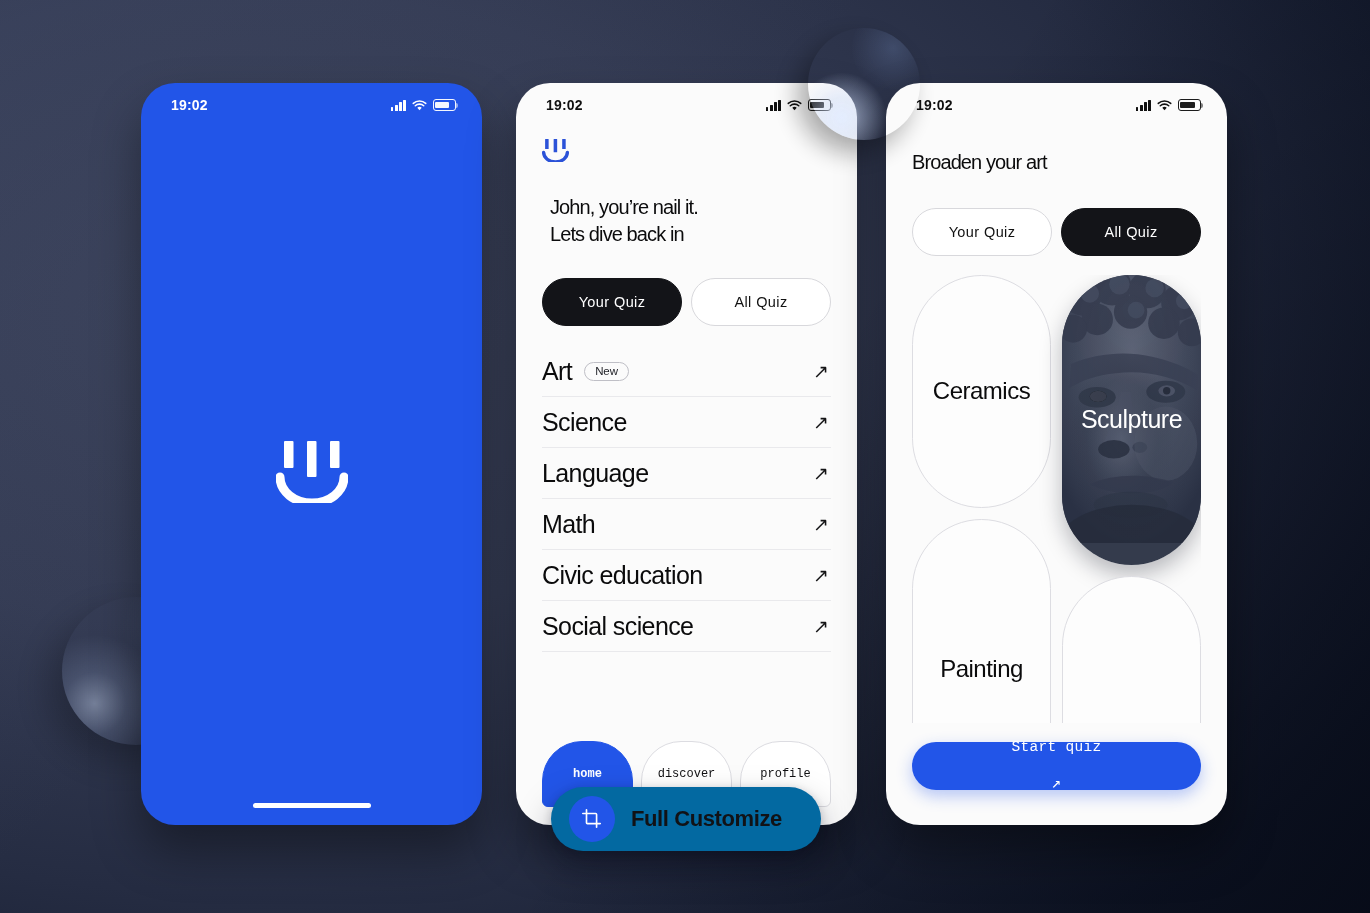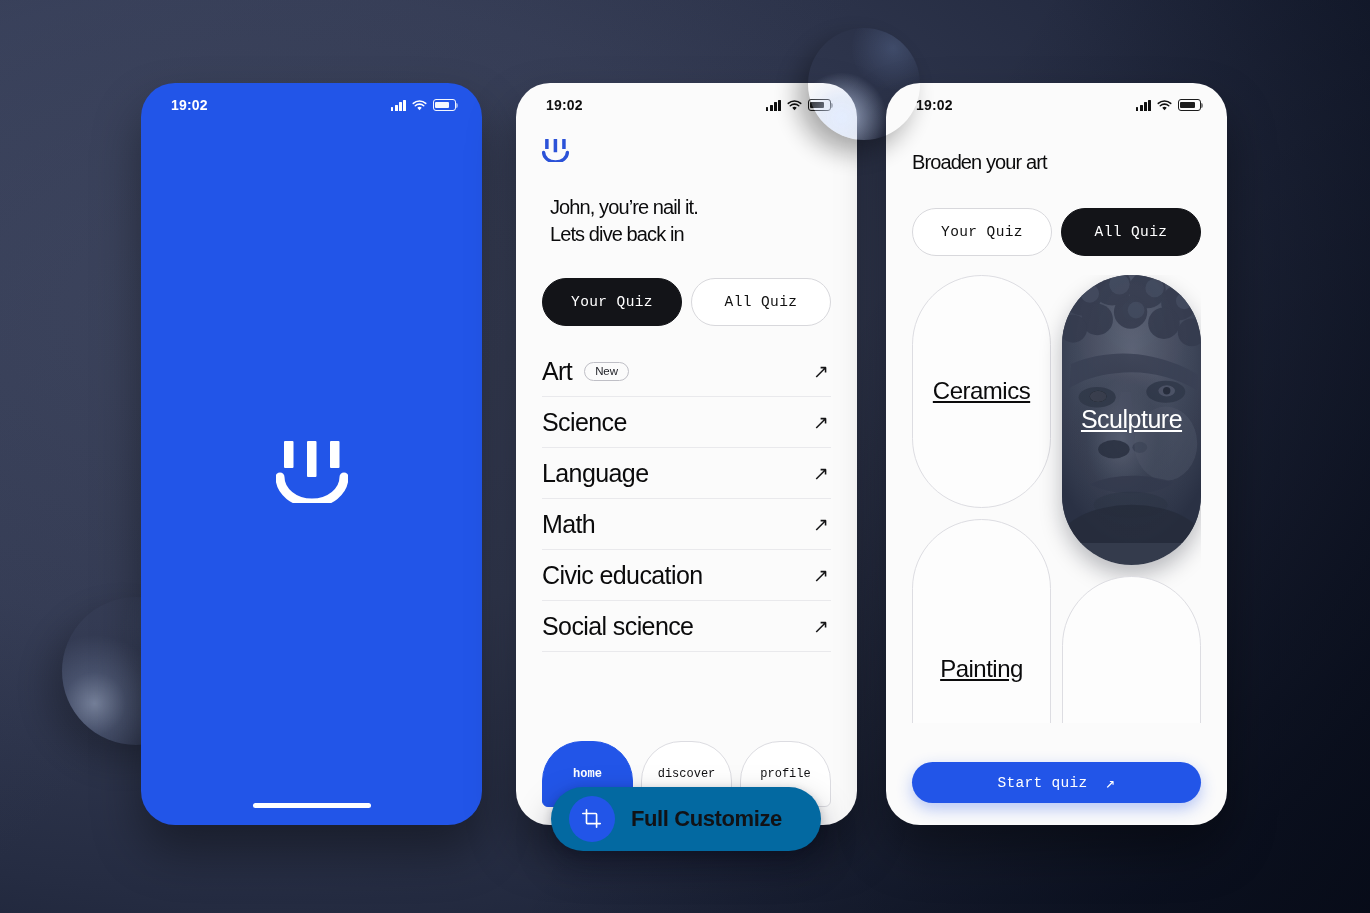--- a/index.html
+++ b/index.html
@@ -105,21 +105,21 @@
   #phone2 .headline{ margin-top:28px;margin-left:8px; }
   #phone3 .headline{ margin-top:26px; }
 
   
   .tabs{ display:flex; gap:9px; }
   #phone2 .tabs{ margin-top:31px; }
   #phone3 .tabs{ margin-top:32px; }
   .tab{
     flex:1; height:48px; border-radius:26px;
     display:flex; align-items:center; justify-content:center;
-    font-family:Liberation Mono, monospace;
+    font-family:Liberation Sans, sans-serif;
     font-size:14.5px; letter-spacing:.4px;
     border:1px solid #d8d8dc; background:#fff; color:#111;
     cursor:pointer;
   }
   .tab.active{ background:#131418; color:#fff; border-color:#131418; }
 
   
   .list{ margin-top:20px; }
   .list-item{
     display:flex; align-items:center; gap:12px;
@@ -169,43 +169,43 @@
   .cards{
     margin-top:19px; display:flex; gap:11px; height:448px; overflow:hidden;
   }
   .col{ flex:1; display:flex; flex-direction:column; gap:11px; }
   .card{
     border-radius:90px; border:1px solid #dddde2; background:#fdfdfd;
     position:relative; flex:none; display:flex; align-items:center; justify-content:center;
     cursor:pointer; overflow:hidden;
   }
   .card .title{
-    font-size:24px; letter-spacing:-.5px; color:#0b0b0c;text-decoration:underline;
+    font-size:24px; letter-spacing:-.5px; color:#0b0b0c;
   }
   .card.c1{ height:233px; }
   .card.c2{ height:300px; }
   .card.c3{ height:290px; }
   .card.c4{ height:233px; }
   .card.img{
     border:none;
     background:
       radial-gradient(ellipse 70% 40% at 50% 12%, #5b6274 0%, #3f4657 40%, #343b4c 70%),
       radial-gradient(ellipse 46% 30% at 38% 64%, #232836 0%, #30364a 55%, #363d50 100%),
       linear-gradient(170deg,#474e62 0%, #3a4154 45%, #2a3042 100%);
     box-shadow:0 10px 22px rgba(10,15,30,.28);
   }
   .card.img .title{ color:#fff; position:relative; z-index:3; font-size:25px; }
   .statue{ position:absolute; inset:0; z-index:1; opacity:.95; }
 
   .startquiz{
-    position:absolute; left:26px; right:26px; bottom:48px; height:41px;
+    position:absolute; left:26px; right:26px; bottom:61px; height:48px;
     background:#2255e8; color:#fff; border-radius:26px;
     display:flex; align-items:center; justify-content:center; gap:18px;
     font-family:"Liberation Mono", monospace; font-size:14.5px; letter-spacing:.3px;
-    box-shadow:0 6px 16px rgba(34,85,232,.32); cursor:pointer; z-index:5;
+    box-shadow:0 6px 16px rgba(34,85,232,.32); cursor:pointer; z-index:5;flex-direction:column;
   }
   .startquiz .ar{ font-size:16px; }
 </style>
 </head>
 <body>
 
 <div class="backdrop"></div>
 <div class="sphere sphere-bottom"></div>
 
 <div class="phone" id="phone1">

